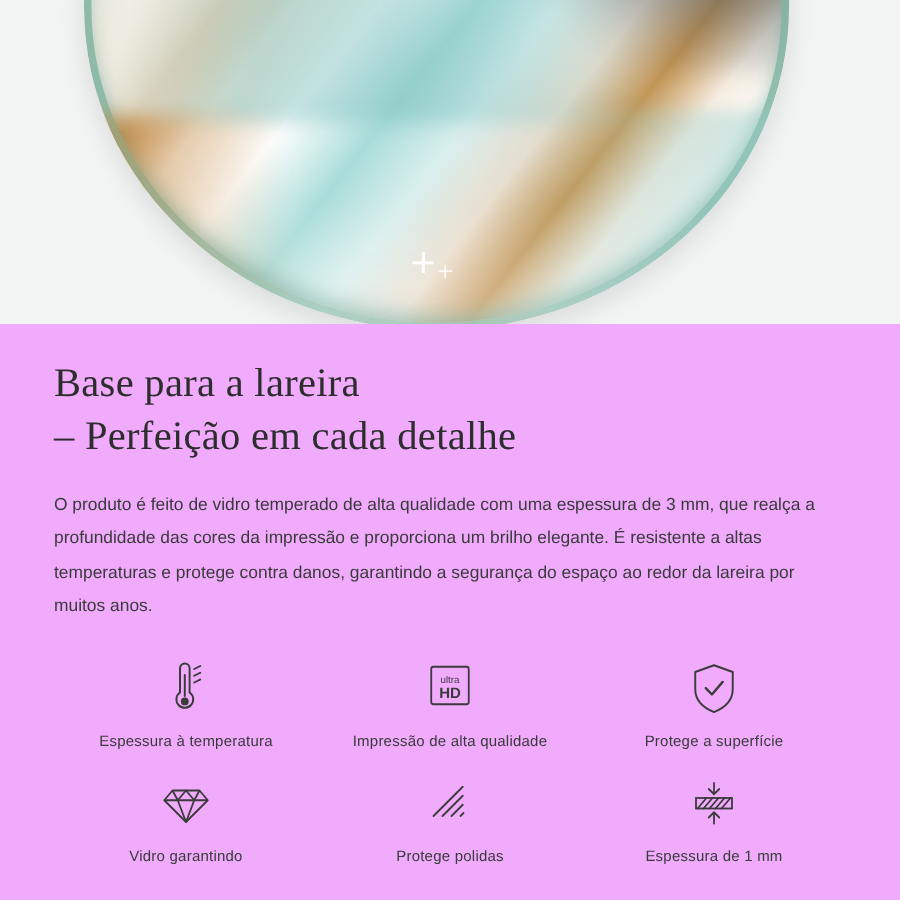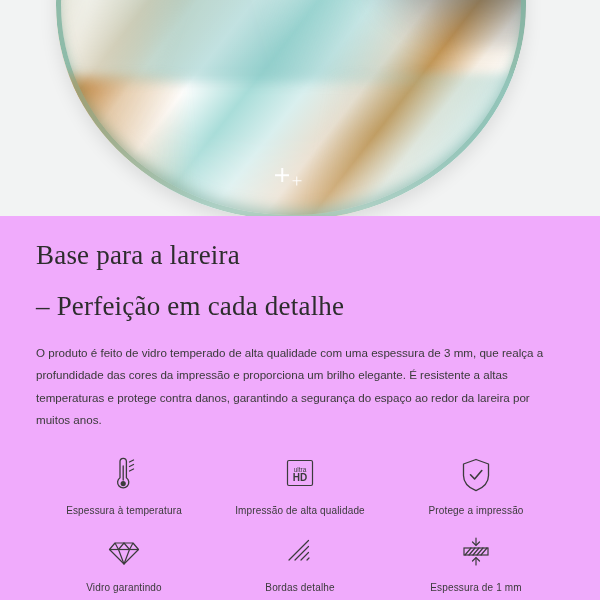--- a/index.html
+++ b/index.html
@@ -143,21 +143,20 @@
     padding-top: 22px;
     font-family: "Liberation Serif", serif;
     font-size: 27px;
     line-height: 1.30;
     color: #2d2d2d;
     font-weight: 400;
     letter-spacing: 0.2px;
   }
   .headline .line2 {
     display: block;
-    margin-top: 16px;
   }
   .body-copy {
     margin: 18px 0 0 0;
     font-size: 11.6px;
     line-height: 1.92;
     color: #3a3a3a;
     max-width: 534px;
   }
 
   
@@ -238,21 +237,21 @@
         <div class="feature-label">Impressão de alta qualidade</div>
       </div>
 
       <div class="feature">
         <div class="feature-icon">
           <svg width="36" height="40" viewBox="0 0 36 40" fill="none" stroke="#3b3b3b" stroke-width="1.3" stroke-linejoin="round">
             <path d="M18 4.5 30.5 9v11.5c0 7.4-5.3 12.3-12.5 15.2C10.8 32.8 5.5 27.9 5.5 20.5V9z"></path>
             <polyline points="12.5,19.8 16.6,24 23.8,15.6" stroke-width="1.6" stroke-linecap="round"></polyline>
           </svg>
         </div>
-        <div class="feature-label">Protege a impressão</div>
+        <div class="feature-label">Protege a superfície</div>
       </div>
 
       <div class="feature">
         <div class="feature-icon">
           <svg width="40" height="36" viewBox="0 0 40 36" fill="none" stroke="#3b3b3b" stroke-width="1.2" stroke-linejoin="round">
             <path d="M11 9h18l5.5 6.5L20 30 5.5 15.5z"></path>
             <path d="M5.5 15.5h29"></path>
             <path d="M11 9l3.5 6.5L20 30l5.5-14.5L29 9"></path>
             <path d="M14.5 15.5 20 9l5.5 6.5"></path>
           </svg>
@@ -262,21 +261,21 @@
 
       <div class="feature">
         <div class="feature-icon">
           <svg width="40" height="36" viewBox="0 0 40 36" fill="none" stroke="#3b3b3b" stroke-width="1.2" stroke-linecap="round">
             <path d="M9 26 28.5 6.5"></path>
             <path d="M15 26 28.5 12.5"></path>
             <path d="M21 26 28.5 18.5"></path>
             <path d="M27 26 29 24"></path>
           </svg>
         </div>
-        <div class="feature-label">Bordas detalhe</div>
+        <div class="feature-label">Protege polidas</div>
       </div>
 
       <div class="feature">
         <div class="feature-icon">
           <svg width="42" height="38" viewBox="0 0 42 38" fill="none" stroke="#3b3b3b" stroke-width="1.2" stroke-linecap="round">
             <line x1="21" y1="5" x2="21" y2="12"></line>
             <polyline points="17.5,9 21,12.5 24.5,9"></polyline>
             <rect x="9" y="15" width="24" height="7"></rect>
             <path d="M10 22 16 15M14 22 20 15M18 22 24 15M22 22 28 15M26 22 32 15"></path>
             <line x1="21" y1="32" x2="21" y2="25"></line>

